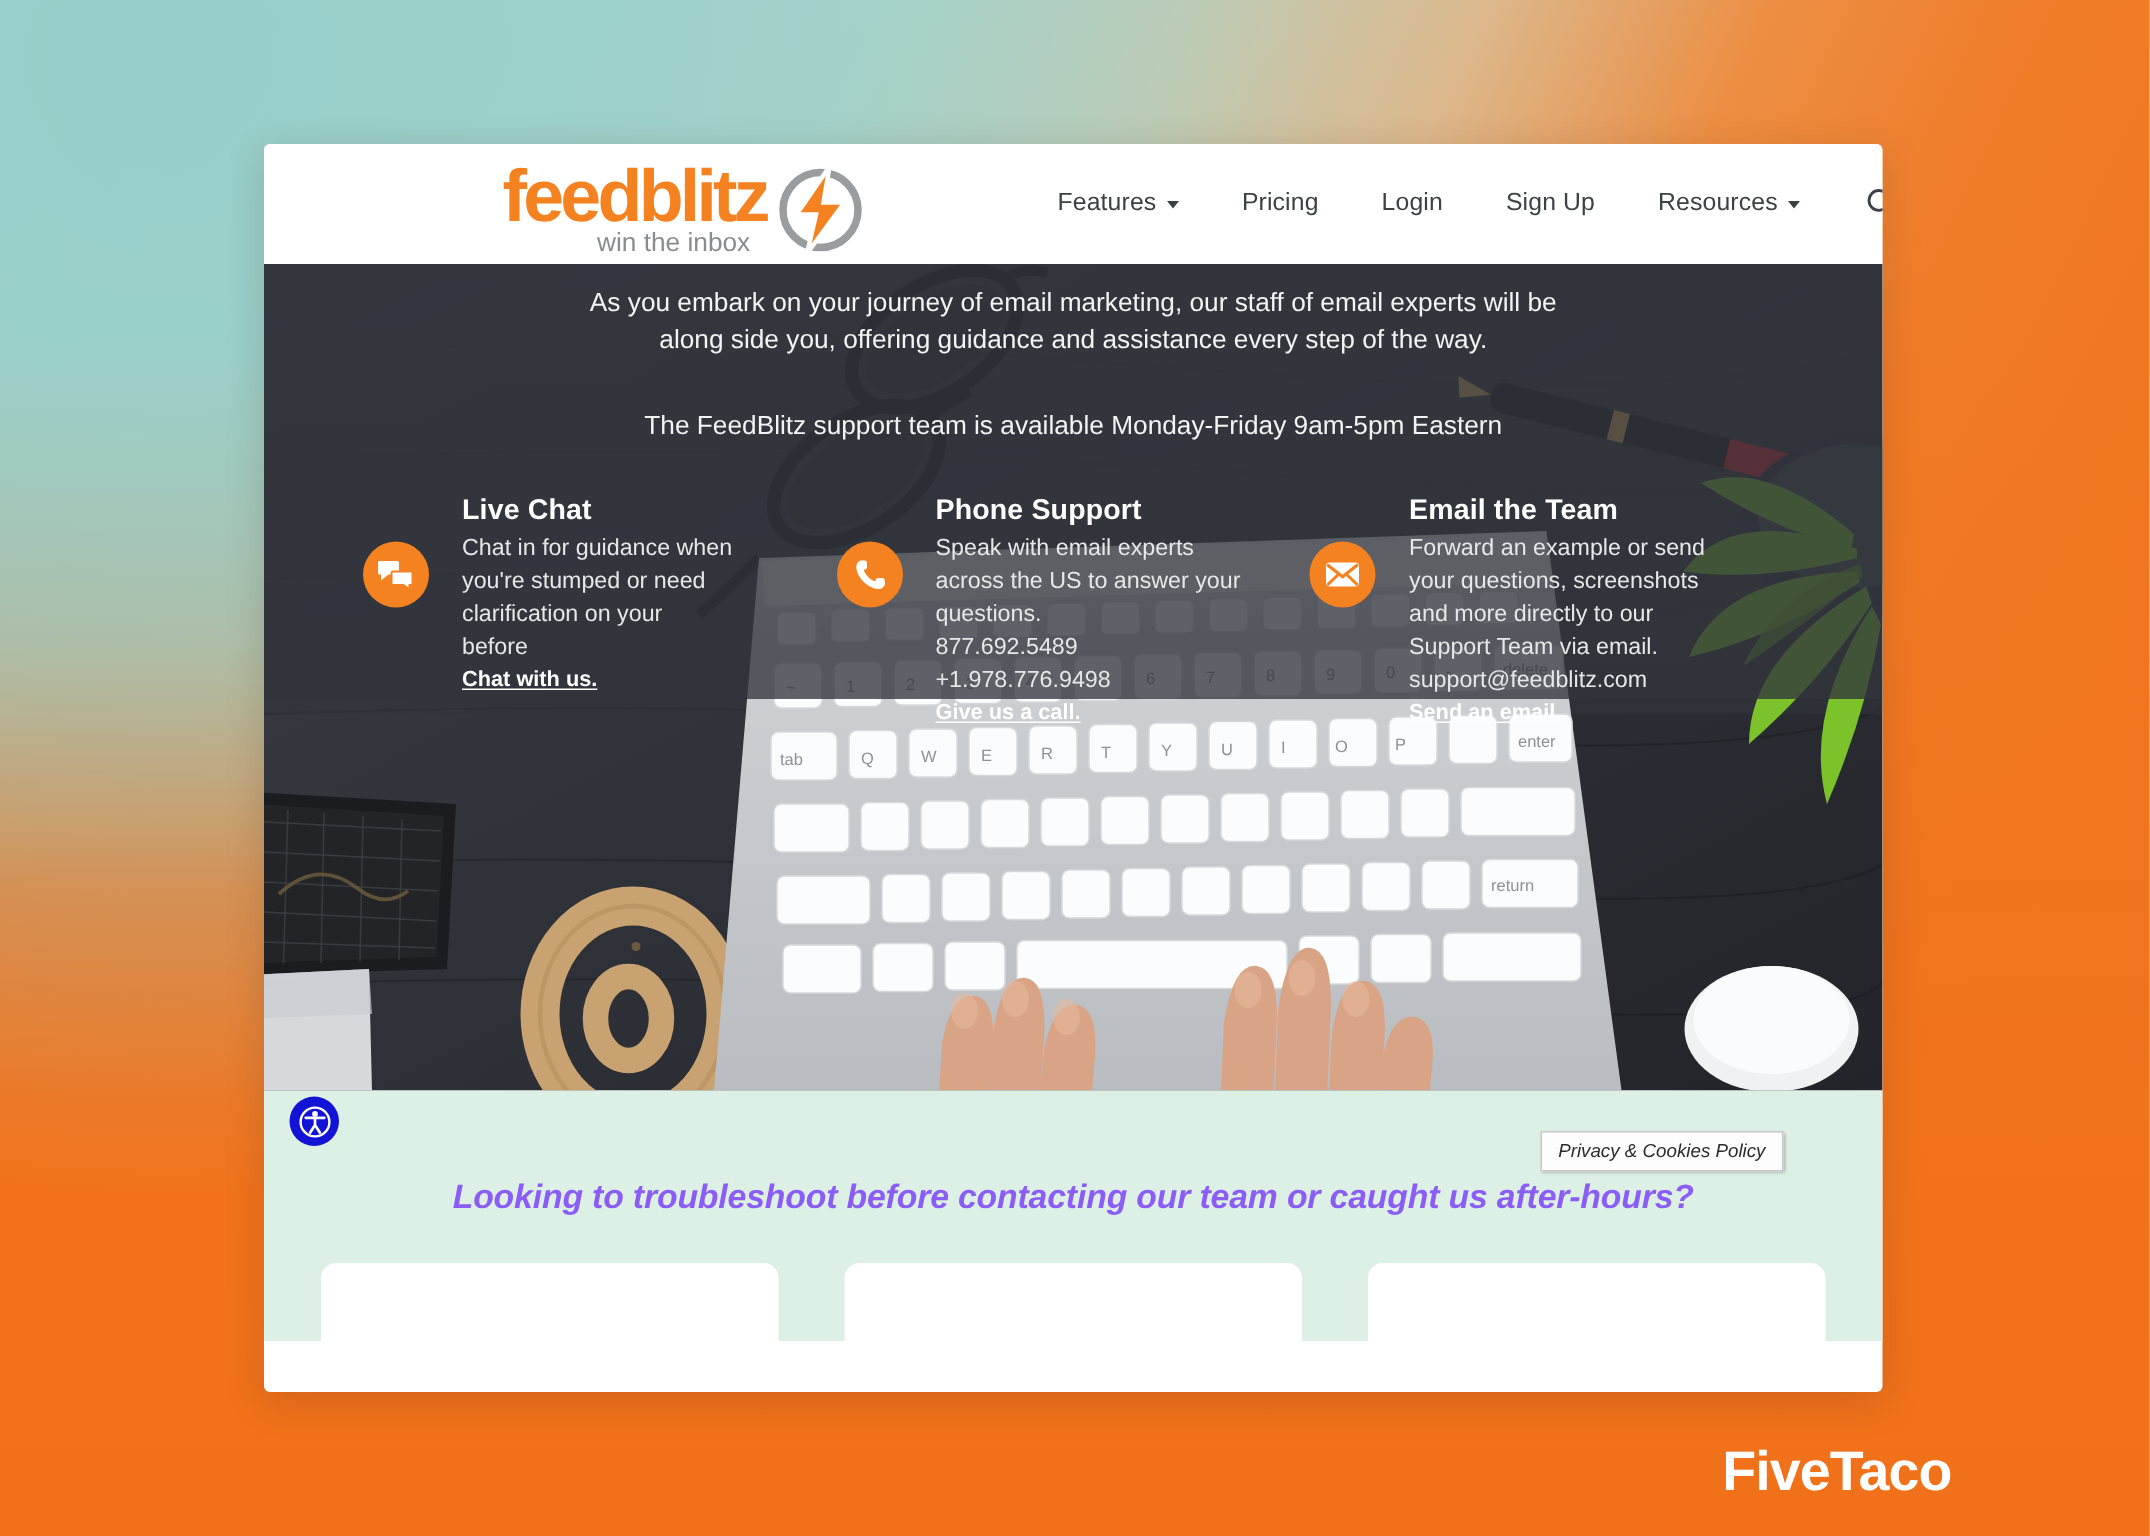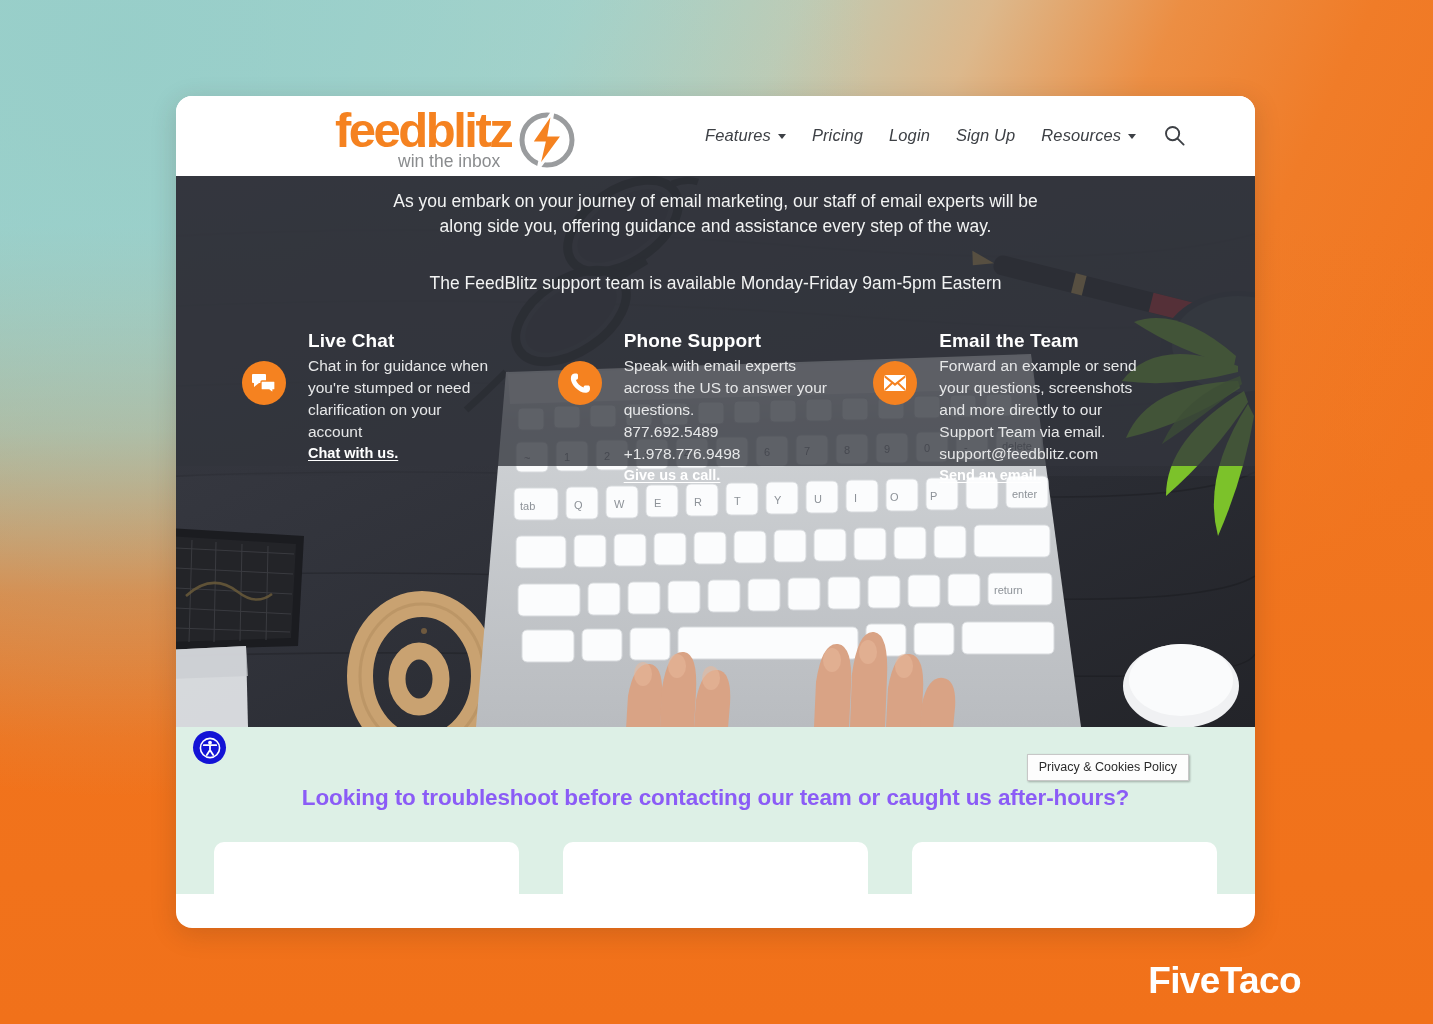--- a/index.html
+++ b/index.html
@@ -50,21 +50,21 @@
     z-index: 1;
   }
 
   
   #window {
     position: absolute;
     left: 176px;
     top: 96px;
     width: 1079px;
     height: 832px;
-    border-radius: 16px;
+    border-radius: 4px;
     overflow: hidden;
     background: #ffffff;
     z-index: 5;
     box-shadow: 0 6px 26px rgba(60,40,20,0.18);
   }
 
   
   .site-header {
     height: 80px;
     background: #fff;
@@ -82,22 +82,21 @@
     display: block;
   }
   .logo-wrap svg { display:block; }
 
   .nav {
     position: absolute;
     left: 516px;
     top: 28px;
     display: flex;
     align-items: center;
-    gap: 0px;
-    font-style: italic;
+    gap: 16px;
   }
   .nav a {
     color: #3d4045;
     font-size: 16.5px;
     text-decoration: none;
     letter-spacing: 0.1px;
     padding: 0 13px;
     white-space: nowrap;
     display: inline-flex;
     align-items: center;
@@ -194,20 +193,21 @@
     text-decoration: underline;
     text-underline-offset: 2px;
   }
 
   
   .resources {
     background: #ddf0e6;
     height: 167px;
     position: relative;
     overflow: hidden;
+    font-style: italic;
   }
   .res-h2 {
     text-align: center;
     color: #8b5cf6;
     font-size: 22.5px;
     font-weight: bold;
     padding-top: 58px;
     letter-spacing: -0.1px;
   }
   .res-p {
@@ -562,21 +562,21 @@
               <path d="M1 1 h12 a1 1 0 0 1 1 1 v7 a1 1 0 0 1 -1 1 h-6 l-5 4 v-4 h-1 a1 1 0 0 1 -1 -1 v-7 a1 1 0 0 1 1 -1 z"></path>
               <path d="M10 8 h12 a1 1 0 0 1 1 1 v7 a1 1 0 0 1 -1 1 h-1 v3 l-4 -3 h-7 a1 1 0 0 1 -1 -1 v-7 a1 1 0 0 1 1 -1 z" stroke="#f58220" stroke-width="1.3"></path>
             </svg>
           </div>
           <div class="sc-body">
             <div class="sc-title">Live Chat</div>
             <div class="sc-text">
               <span class="sc-line">Chat in for guidance when</span>
               <span class="sc-line">you're stumped or need</span>
               <span class="sc-line">clarification on your</span>
-              <span class="sc-line">account</span>
+              <span class="sc-line">before</span>
             </div>
             <a class="sc-link" href="#">Chat with us.</a>
           </div>
         </div>
 
         <div class="support-col">
           <div class="sc-icon">
             <svg width="22" height="22" viewBox="0 0 22 22" fill="#fff">
               <path d="M6.2 1.6 C4.4 1.4 2.6 2.6 2.1 4.4 c-1 3.6 1.5 8.4 4.6 11.5 c3.1 3.1 7.9 5.6 11.5 4.6 c1.8-.5 3-2.3 2.8-4.1 l-.2-1.6 c-.1-.8-.8-1.4-1.6-1.4 h-2.9 c-.8 0-1.5.6-1.6 1.4 l-.1.8 c-1.8-.6-3.4-1.6-4.8-3 c-1.4-1.4-2.4-3-3-4.8 l.8-.1 c.8-.1 1.4-.8 1.4-1.6 V3.2 c0-.8-.6-1.5-1.4-1.6 z"></path>
             </svg>

